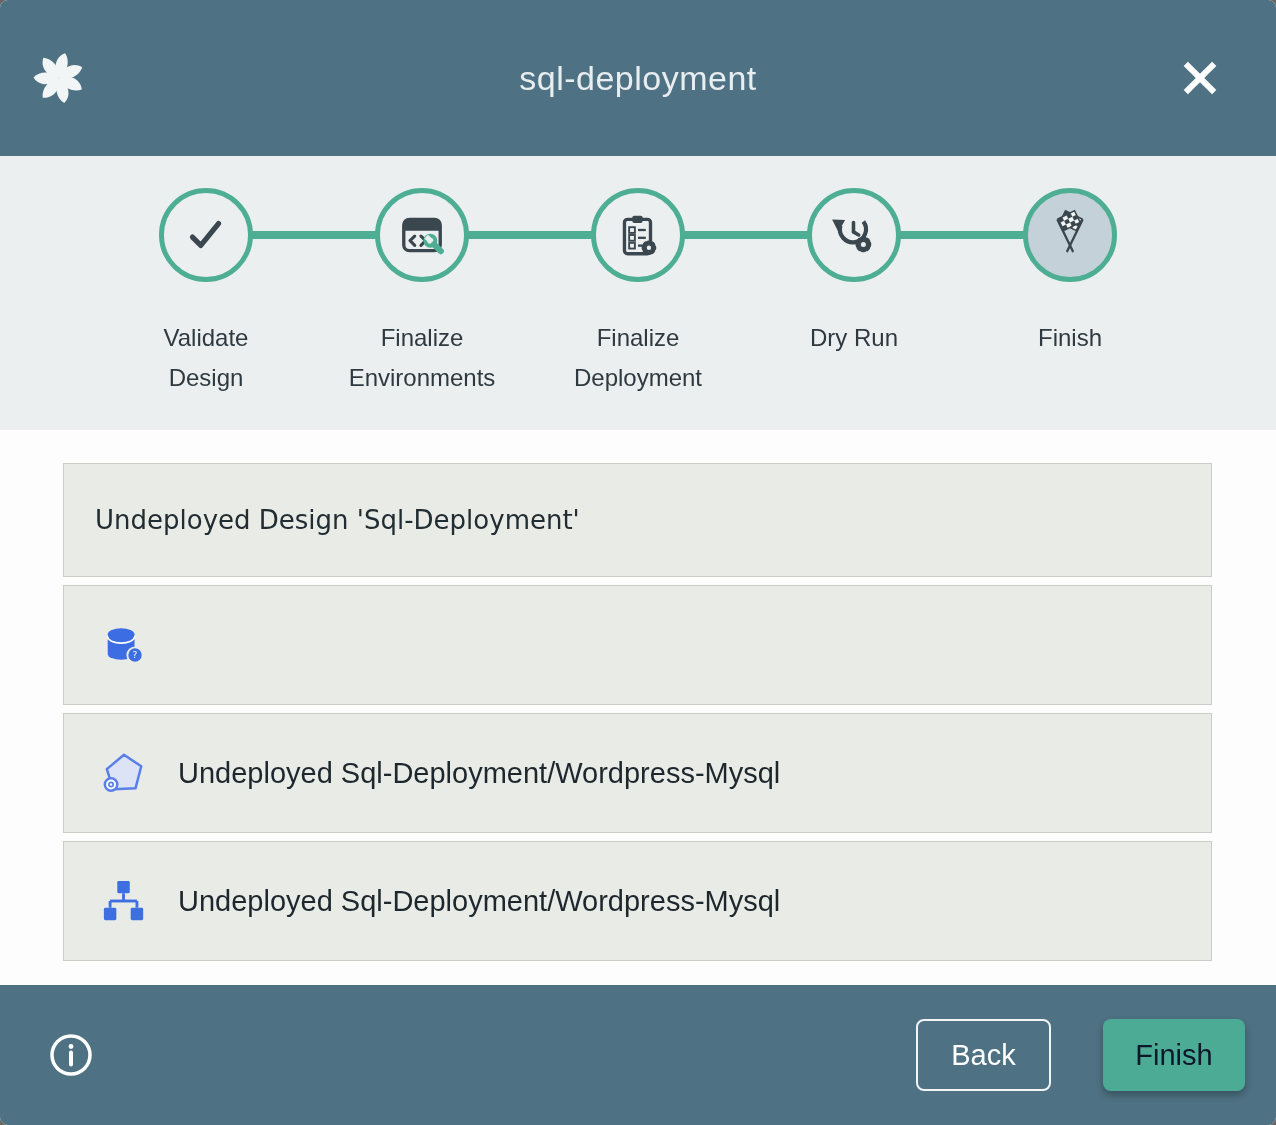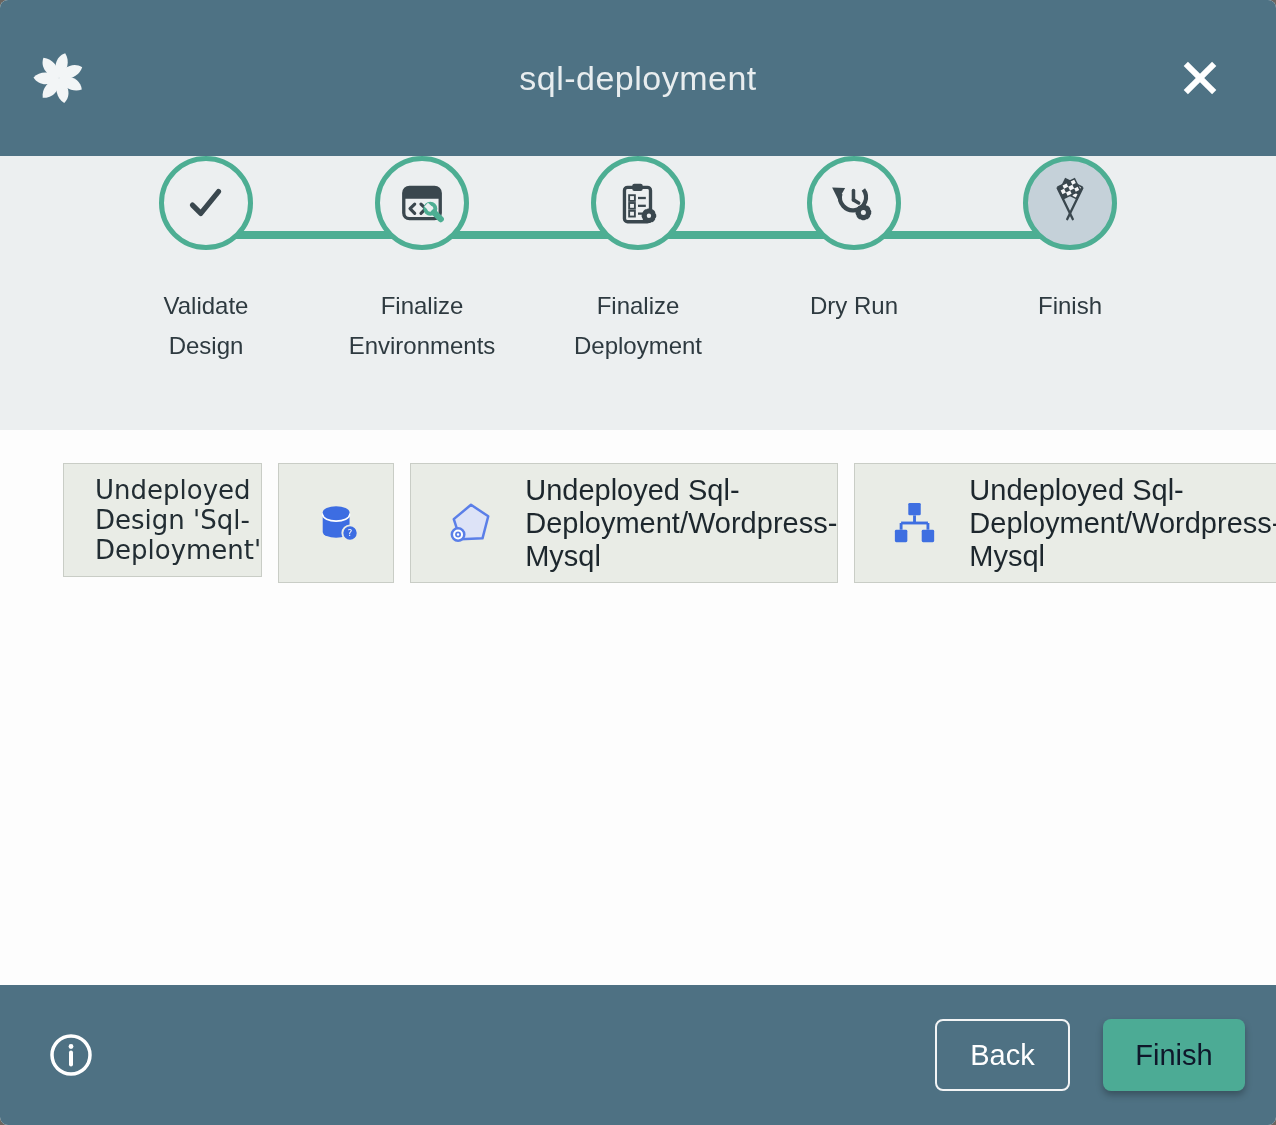--- a/index.html
+++ b/index.html
@@ -7,42 +7,42 @@
 
   
   .hdr{position:relative;height:156px;background:#4e7284;display:flex;align-items:center;justify-content:center;}
   .hdr .logo{position:absolute;left:30px;top:49px;width:58px;height:58px;}
   .hdr .title{color:#e8edef;font-size:34px;font-weight:500;letter-spacing:.5px;}
   .hdr .close-btn{position:absolute;right:52px;top:54px;width:48px;height:48px;background:none;border:none;cursor:pointer;padding:0;}
 
   
   .stepper{position:relative;height:274px;background:#eceff0;}
   .track{position:absolute;left:206px;top:75px;width:864px;height:8px;background:#4dae93;}
-  .steps{position:relative;display:flex;justify-content:center;}
+  .steps{position:relative;display:flex;justify-content:center;padding-top:32px;}
   .step{width:216px;display:flex;flex-direction:column;align-items:center;}
   .circle{width:84px;height:84px;border:5px solid #4dae93;border-radius:50%;background:#eceff0;
           display:flex;align-items:center;justify-content:center;position:relative;z-index:1;}
   .step.active .circle{background:#c5d1d9;}
   .step-label{margin-top:36px;width:164px;text-align:center;font-size:24px;line-height:40px;color:#2e3a40;}
 
   
   .content{height:555px;background:#fdfdfd;box-sizing:border-box;padding:33px 64px 0 63px;}
-  .list{display:flex;gap:16px;}
+  .list{display:flex;flex-direction:column;gap:8px;}
   .row{display:flex;align-items:center;background:#e9ece6;border:1px solid #c9cdc6;box-sizing:border-box;}
   .row.head{height:114px;padding-left:31px;}
   .row.item{height:120px;padding-left:37px;}
   .row .ric{width:46px;height:46px;margin-right:31px;flex:0 0 auto;}
   .row-text{font-size:29px;color:#1d272d;}
   .row.head .row-text{font-family:"DejaVu Sans",sans-serif;font-size:26px;color:#222d33;}
 
   
   .ftr{height:140px;background:#4e7183;display:flex;align-items:center;padding:0 31px 0 48px;box-sizing:border-box;}
   .info-btn{width:46px;height:46px;background:none;border:none;padding:0;cursor:pointer;}
   .btns{margin-left:auto;display:flex;gap:33px;}
-  .btn{height:72px;border-radius:8px;font-size:29px;display:flex;align-items:center;justify-content:center;cursor:pointer;font-family:"Liberation Sans",sans-serif;}
+  .btn{height:72px;border-radius:8px;font-size:29px;display:flex;align-items:center;justify-content:center;cursor:pointer;font-family:"Liberation Sans",sans-serif;margin-left:19px;}
   .btn.back{width:135px;background:transparent;border:2px solid #f2f4f5;color:#ffffff;box-sizing:border-box;}
   .btn.finish{width:142px;background:#4cab95;border:none;color:#0f172a;box-shadow:0 4px 7px rgba(0,0,0,.28);}
 </style>
 </head>
 <body>
 
 <div class="dialog">
 
   <div class="hdr">
     <svg class="logo" viewBox="0 0 60 60">

